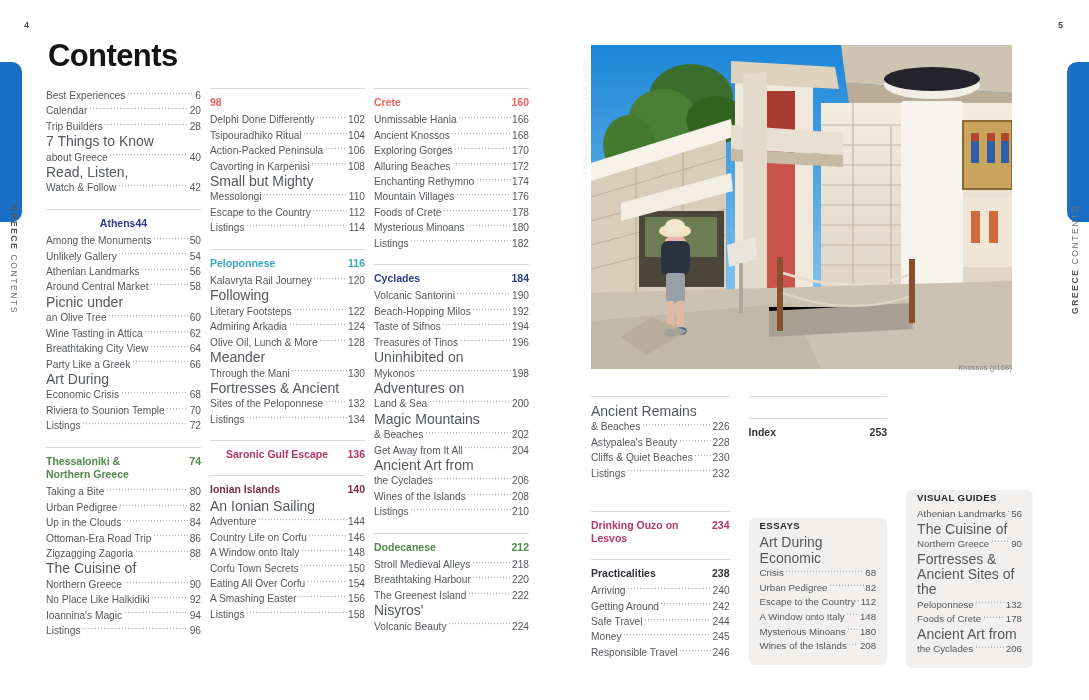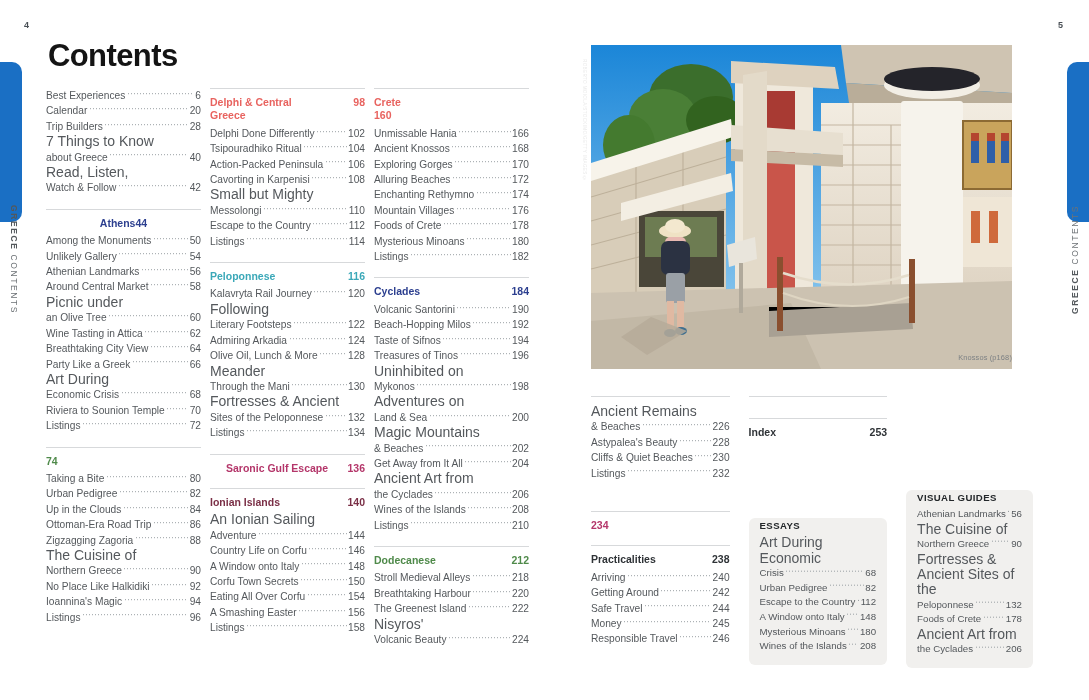--- a/index.html
+++ b/index.html
@@ -81,21 +81,21 @@
 
   .photo-wrap { position: absolute; left: 35px; top: 45px; width: 421px; height: 324px; }
   .photo { position: relative; width: 100%; height: 100%; overflow: hidden; background: #cdbfae; }
   .credit {
     position: absolute; left: -9px; top: 14px;
     writing-mode: vertical-rl;
     font-size: 4.6px; letter-spacing: 0.35px; color: #e9e9e9;
     white-space: nowrap;
   }
   .caption {
-    position: absolute; right: 0; top: 308px;
+    position: absolute; right: 0; top: 318px;
     font-size: 7.4px; color: #7d8184; letter-spacing: 0.15px;
   }
 
   .r-cols { position: absolute; left: 35px; top: 396px; width: 461px; display: flex; }
   .rcol { width: 155px; margin-right: 19px; }
   .rcol.wide { width: 142px; }
 
   
   .box {
     background: #f1f0ee; border-radius: 6px; padding: 2px 11px 11px 11px;
@@ -211,20 +211,21 @@
             </div>
             <div class="entry">
               <span class="txt">Listings</span>
               <span class="dots"></span>
               <span class="pg">72</span>
             </div>
           </div>
           <div class="block">
             <div class="rule"></div>
             <div class="sec-head" style="color: rgb(79, 138, 74);">
+              <span class="name">Thessaloniki &amp; Northern Greece</span>
               <span class="pg">74</span>
             </div>
             <div class="entry">
               <span class="txt">Taking a Bite</span>
               <span class="dots"></span>
               <span class="pg">80</span>
             </div>
             <div class="entry">
               <span class="txt">Urban Pedigree</span>
               <span class="dots"></span>
@@ -265,21 +266,20 @@
               <span class="txt">Listings</span>
               <span class="dots"></span>
               <span class="pg">96</span>
             </div>
           </div>
         </div>
         <div class="col">
           <div class="block">
             <div class="rule"></div>
             <div class="sec-head" style="color: rgb(232, 99, 95);">
-              <span class="name">Delphi &amp; Central Greece</span>
               <span class="pg">98</span>
             </div>
             <div class="entry">
               <span class="txt">Delphi Done Differently</span>
               <span class="dots"></span>
               <span class="pg">102</span>
             </div>
             <div class="entry">
               <span class="txt">Tsipouradhiko Ritual</span>
               <span class="dots"></span>
@@ -404,21 +404,21 @@
             <div class="entry">
               <span class="txt">Listings</span>
               <span class="dots"></span>
               <span class="pg">158</span>
             </div>
           </div>
         </div>
         <div class="col">
           <div class="block">
             <div class="rule"></div>
-            <div class="sec-head" style="color: rgb(232, 99, 95); flex-direction: column;">
+            <div class="sec-head" style="color: rgb(232, 99, 95);">
               <span class="name">Crete</span>
               <span class="pg">160</span>
             </div>
             <div class="entry">
               <span class="txt">Unmissable Hania</span>
               <span class="dots"></span>
               <span class="pg">166</span>
             </div>
             <div class="entry">
               <span class="txt">Ancient Knossos</span>
@@ -702,20 +702,21 @@
             </div>
             <div class="entry">
               <span class="txt">Listings</span>
               <span class="dots"></span>
               <span class="pg">232</span>
             </div>
           </div>
         <div style="height:30px"></div>
         <div class="rule"></div>
         <div class="sec-head" style="color: rgb(180, 54, 106);">
+          <span class="name">Drinking Ouzo on Lesvos</span>
           <span class="pg">234</span>
         </div>
         <div style="height:10px"></div>
         <div class="rule"></div>
         <div class="sec-head" style="color:#2f3337">
           <span class="name">Practicalities</span>
           <span class="pg">238</span>
         </div>
         <div id="pract-list">
             <div class="entry">

